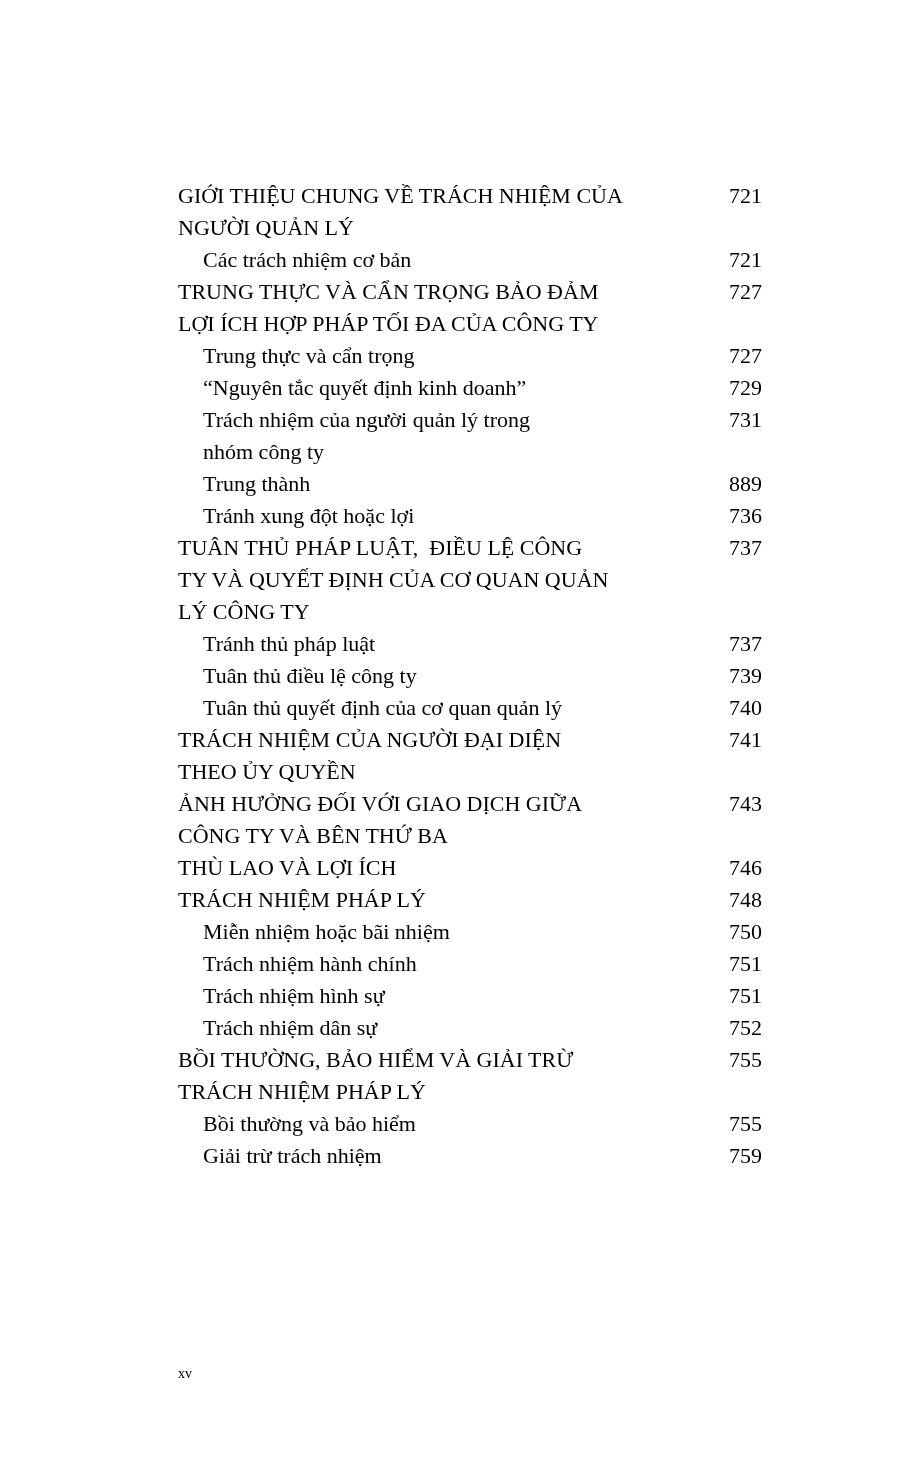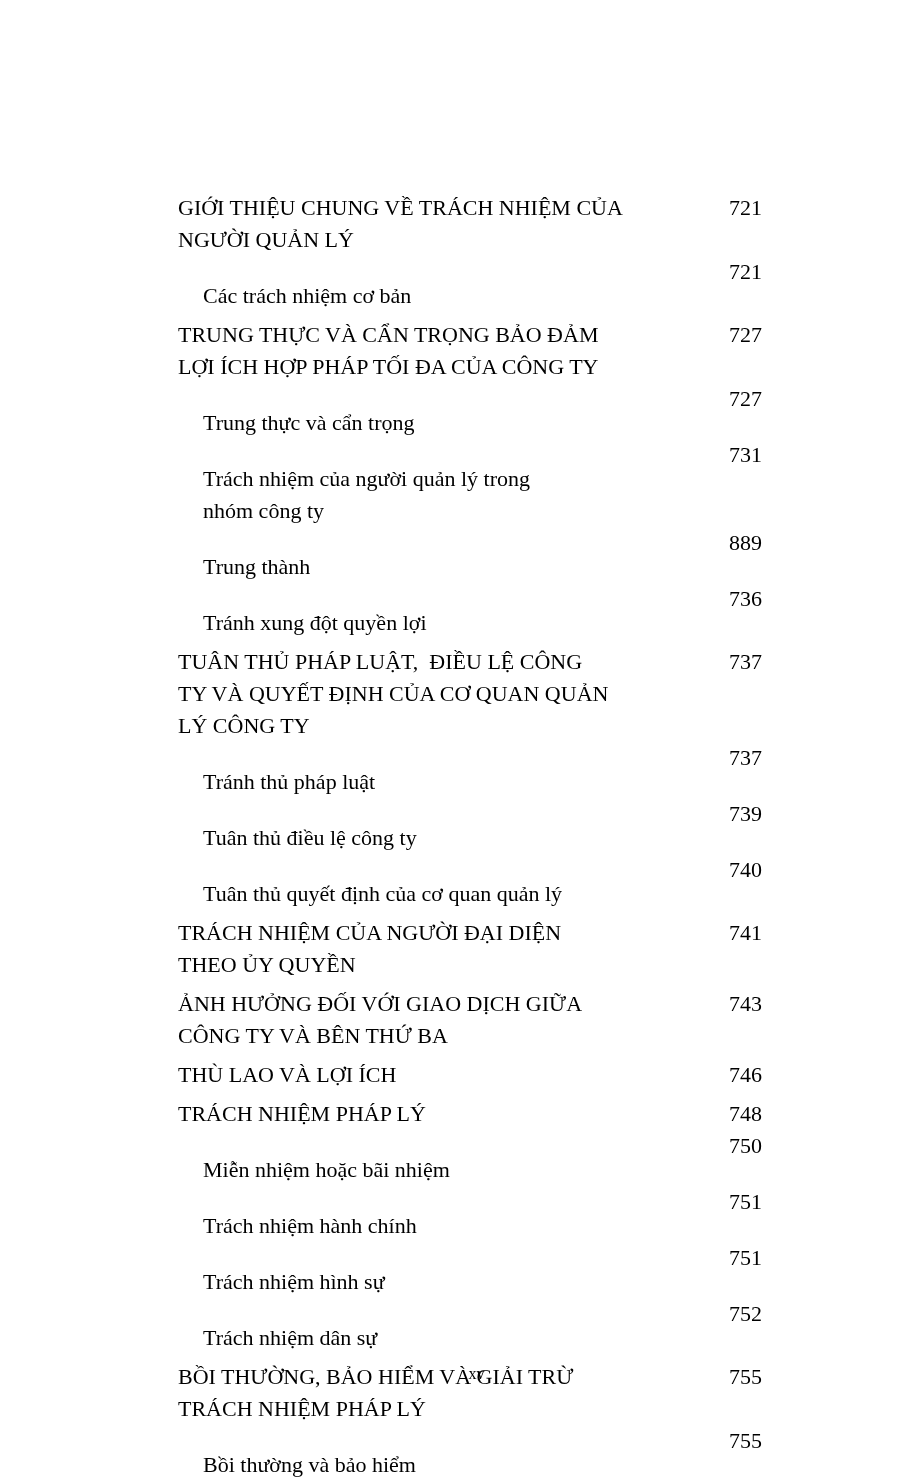--- a/index.html
+++ b/index.html
@@ -11,38 +11,38 @@
     color: #000000;
     font-family: "Liberation Serif", "DejaVu Serif", serif;
     font-size: 22px;
     line-height: 32px;
     box-sizing: border-box;
     padding: 180px 141px 0 178px;
     overflow: hidden;
   }
   .toc-list { display: block; }
   .toc-row { display: flex; align-items: flex-start; }
-  .toc-row.level-1 { margin-top: 7px; }
-  .toc-list .toc-row:first-child { margin-top: 12px; }
+  .toc-row.level-1 { }
+  .toc-list .toc-row:first-child { margin-top: 0; }
   .toc-title {
     flex: 1 1 auto;
     white-space: pre-wrap;
   }
-  .toc-row.level-2 .toc-title { padding-left: 25px; margin-top: 24px; }
+  .toc-row.level-2 .toc-title { padding-left: 25px; }
   .toc-page-num {
     flex: 0 0 46px;
     text-align: left;
   }
   .footer {
     position: absolute;
     top: 1358px;
     left: 178px;
     width: 597px;
-    text-align: center;
-    font-size: 16px;
+    text-align: left;
+    font-size: 14px;
     line-height: 32px;
   }
 </style>
 </head>
 <body>
 
 <main class="page">
   <section class="toc-list">
   <div class="toc-row level-1">
     <div class="toc-title">GIỚI THIỆU CHUNG VỀ TRÁCH NHIỆM CỦA
@@ -60,35 +60,39 @@
     <div class="toc-title">TRUNG THỰC VÀ CẨN TRỌNG BẢO ĐẢM
 LỢI ÍCH HỢP PHÁP TỐI ĐA CỦA CÔNG TY</div>
     <div class="toc-page-num">727</div>
   </div>
 
   <div class="toc-row level-2">
     <div class="toc-title">Trung thực và cẩn trọng</div>
     <div class="toc-page-num">727</div>
   </div>
 
+  <div class="toc-row level-2">
+    <div class="toc-title">“Nguyên tắc quyết định kinh doanh”</div>
+    <div class="toc-page-num">729</div>
+  </div>
 
   <div class="toc-row level-2">
     <div class="toc-title">Trách nhiệm của người quản lý trong
 nhóm công ty</div>
     <div class="toc-page-num">731</div>
   </div>
 
 
   <div class="toc-row level-2">
     <div class="toc-title">Trung thành</div>
     <div class="toc-page-num">889</div>
   </div>
 
   <div class="toc-row level-2">
-    <div class="toc-title">Tránh xung đột quyền lợi</div>
+    <div class="toc-title">Tránh xung đột hoặc lợi</div>
     <div class="toc-page-num">736</div>
   </div>
 
   <div class="toc-row level-1">
     <div class="toc-title">TUÂN THỦ PHÁP LUẬT,  ĐIỀU LỆ CÔNG
 TY VÀ QUYẾT ĐỊNH CỦA CƠ QUAN QUẢN
 LÝ CÔNG TY</div>
     <div class="toc-page-num">737</div>
   </div>
 

